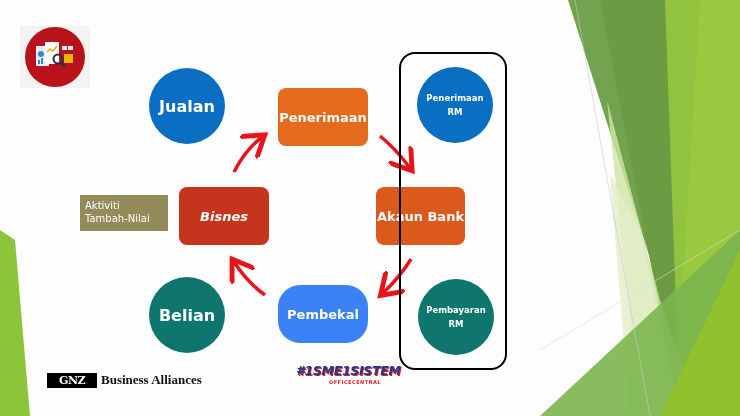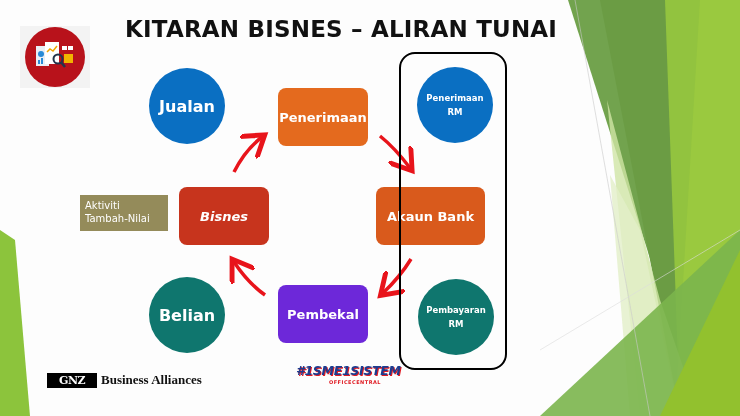--- a/index.html
+++ b/index.html
@@ -12,21 +12,21 @@
     .title { position: absolute; left: 125px; top: 16px; font-family: "DejaVu Sans", sans-serif; font-weight: bold; font-size: 23px; color: #111; letter-spacing: 0.2px; white-space: nowrap; }
     .circle { position: absolute; border-radius: 50%; display: flex; align-items: center; justify-content: center; text-align: center; color: #fff; font-weight: bold; }
     .c-blue { background: #0a6fc2; }
     .c-red { background: #0f766e; }
     .big-label { font-size: 16px; }
     .small-label { font-size: 8.5px; line-height: 14px; font-weight: bold; }
     .box { position: absolute; border-radius: 8px; display: flex; align-items: center; justify-content: center; color: #fff; font-weight: bold; font-size: 13px; }
     .b-orange { background: #e46a1e; }
     .b-bisnes { background: #c7341d; }
     .b-bank { background: #d95a1c; }
-    .b-pembekal { background: #6d28d9; }
+    .b-pembekal { background: #3b82f6; border-radius: 22px; }
     .tag { position: absolute; left: 80px; top: 195px; width: 88px; height: 36px; background: #948b5a; color: #fff; font-size: 10px; line-height: 13px; padding: 4px 5px; font-weight: normal; }
     .frame { position: absolute; left: 399px; top: 52px; width: 108px; height: 318px; border: 2px solid #000; border-radius: 16px; }
     .gnz { position: absolute; left: 47px; top: 372px; display: flex; align-items: center; gap: 4px; }
     .gnz-box { background: #000; color: #fff; font-family: "DejaVu Serif", serif; font-weight: bold; font-size: 11px; padding: 1px 12px; letter-spacing: -0.5px; }
     .gnz-text { font-family: "Liberation Serif", serif; font-weight: bold; font-size: 13px; color: #111; }
     .sme { position: absolute; left: 296px; top: 363px; width: 118px; height: 26px; }
     .sme-main { font-family: "DejaVu Sans", sans-serif; font-weight: bold; font-style: italic; font-size: 12.5px; color: #1d3c8f; letter-spacing: -0.3px; text-shadow: 1px 1px 0 #e01a22; white-space: nowrap; }
     .sme-sub { font-size: 5px; color: #e01a22; text-align: center; margin-top: 1px; font-weight: bold; letter-spacing: 0.5px; }
     .arrows { position: absolute; left: 0; top: 0; width: 740px; height: 416px; pointer-events: none; }
   </style>
@@ -60,21 +60,20 @@
         <rect x="9" y="21" width="2" height="6" fill="#2a8bd6"></rect>
         <rect x="30" y="9" width="5" height="4" fill="#fff"></rect>
         <rect x="36" y="9" width="5" height="4" fill="#fff"></rect>
         <rect x="32" y="17" width="9" height="9" fill="#f2b400"></rect>
         <circle cx="26" cy="22" r="4.5" fill="none" stroke="#24334a" stroke-width="2"></circle>
         <line x1="29" y1="25" x2="33" y2="30" stroke="#24334a" stroke-width="2.5"></line>
       </svg>
     </div>
   </div>
 
-  <div class="title">KITARAN BISNES – ALIRAN TUNAI</div>
 
   <div class="circle c-blue" style="left:149px; top:68px; width:76px; height:76px;">
     <span class="big-label">Jualan</span>
   </div>
   <div class="circle c-red" style="left:149px; top:277px; width:76px; height:76px;">
     <span class="big-label">Belian</span>
   </div>
   <div class="circle c-blue" style="left:417px; top:67px; width:76px; height:76px; flex-direction:column;">
     <span class="small-label">Penerimaan</span>
     <span class="small-label">RM</span>
@@ -83,21 +82,21 @@
     <span class="small-label">Pembayaran</span>
     <span class="small-label">RM</span>
   </div>
 
   <div class="box b-orange" style="left:278px; top:88px; width:90px; height:58px;">
     <span>Penerimaan</span>
   </div>
   <div class="box b-bisnes" style="left:179px; top:187px; width:90px; height:58px;font-style:italic;">
     <span>Bisnes</span>
   </div>
-  <div class="box b-bank" style="left:376px; top:187px; width:109px; height:58px;">
+  <div class="box b-bank" style="left:376px; top:187px; width:89px; height:58px;">
     <span>Akaun Bank</span>
   </div>
   <div class="box b-pembekal" style="left:278px; top:285px; width:90px; height:58px;">
     <span>Pembekal</span>
   </div>
 
   <div class="tag">
     <div>Aktiviti</div>
     <div>Tambah-Nilai</div>
   </div>

